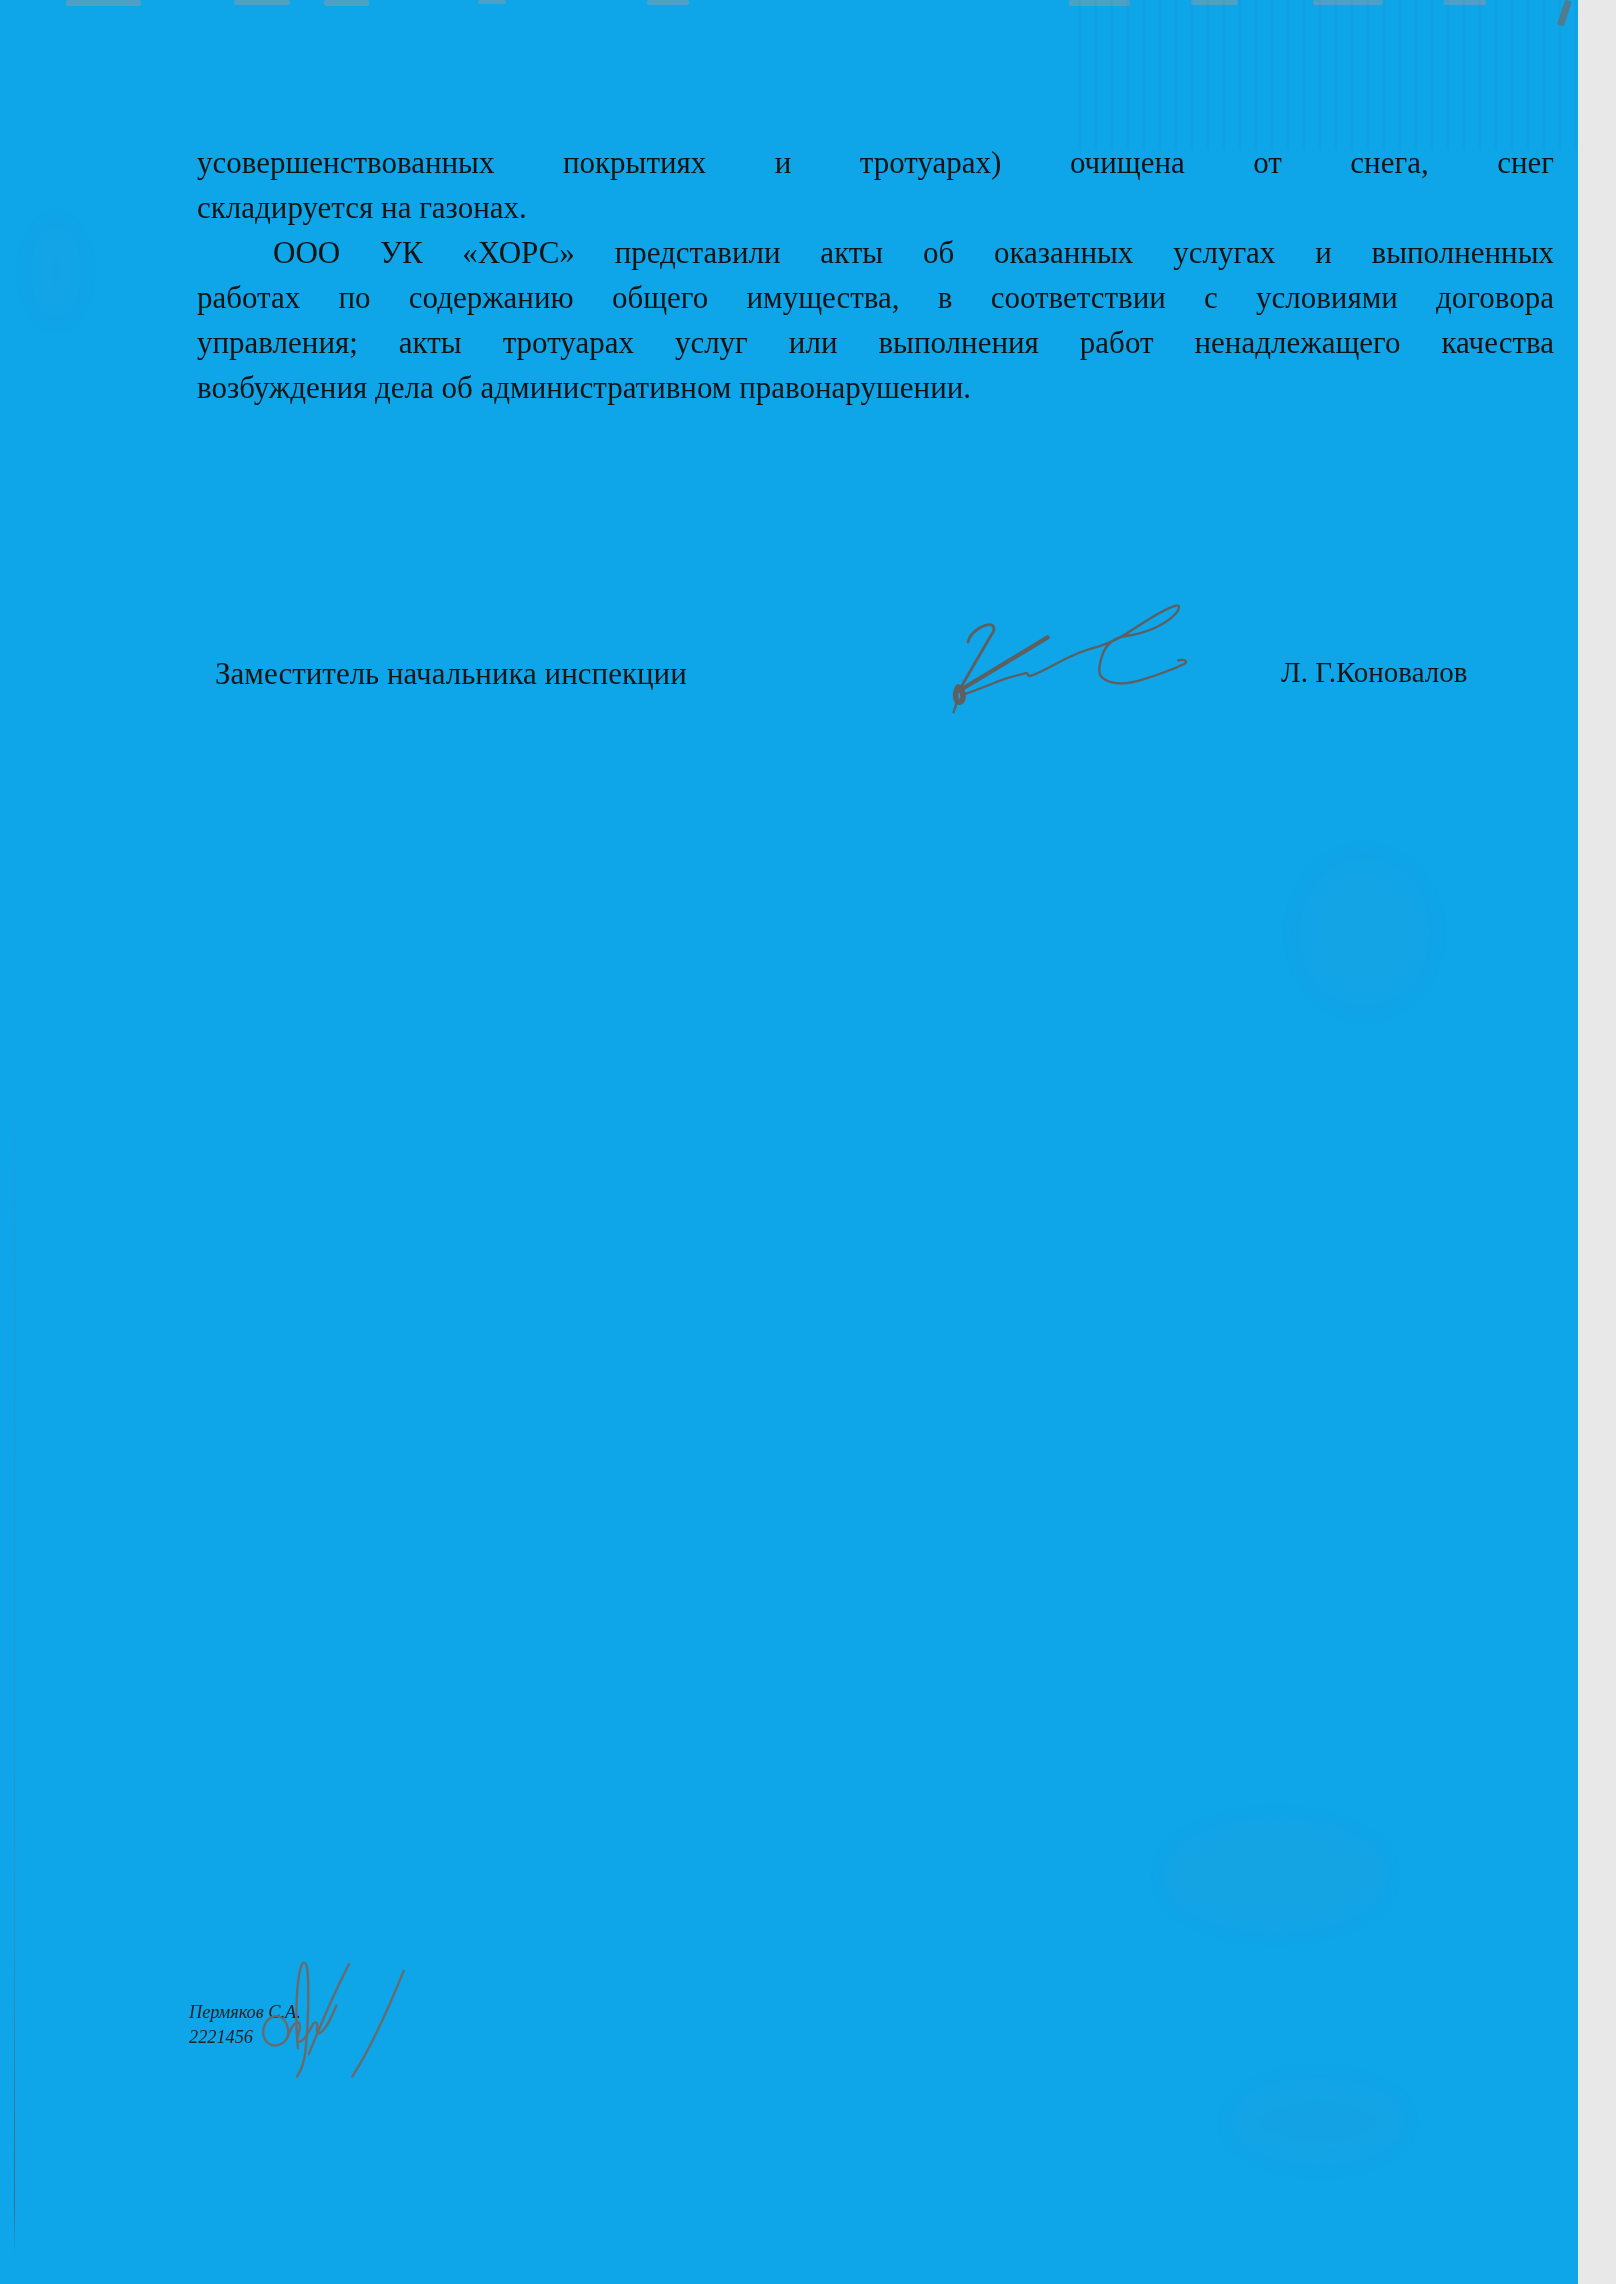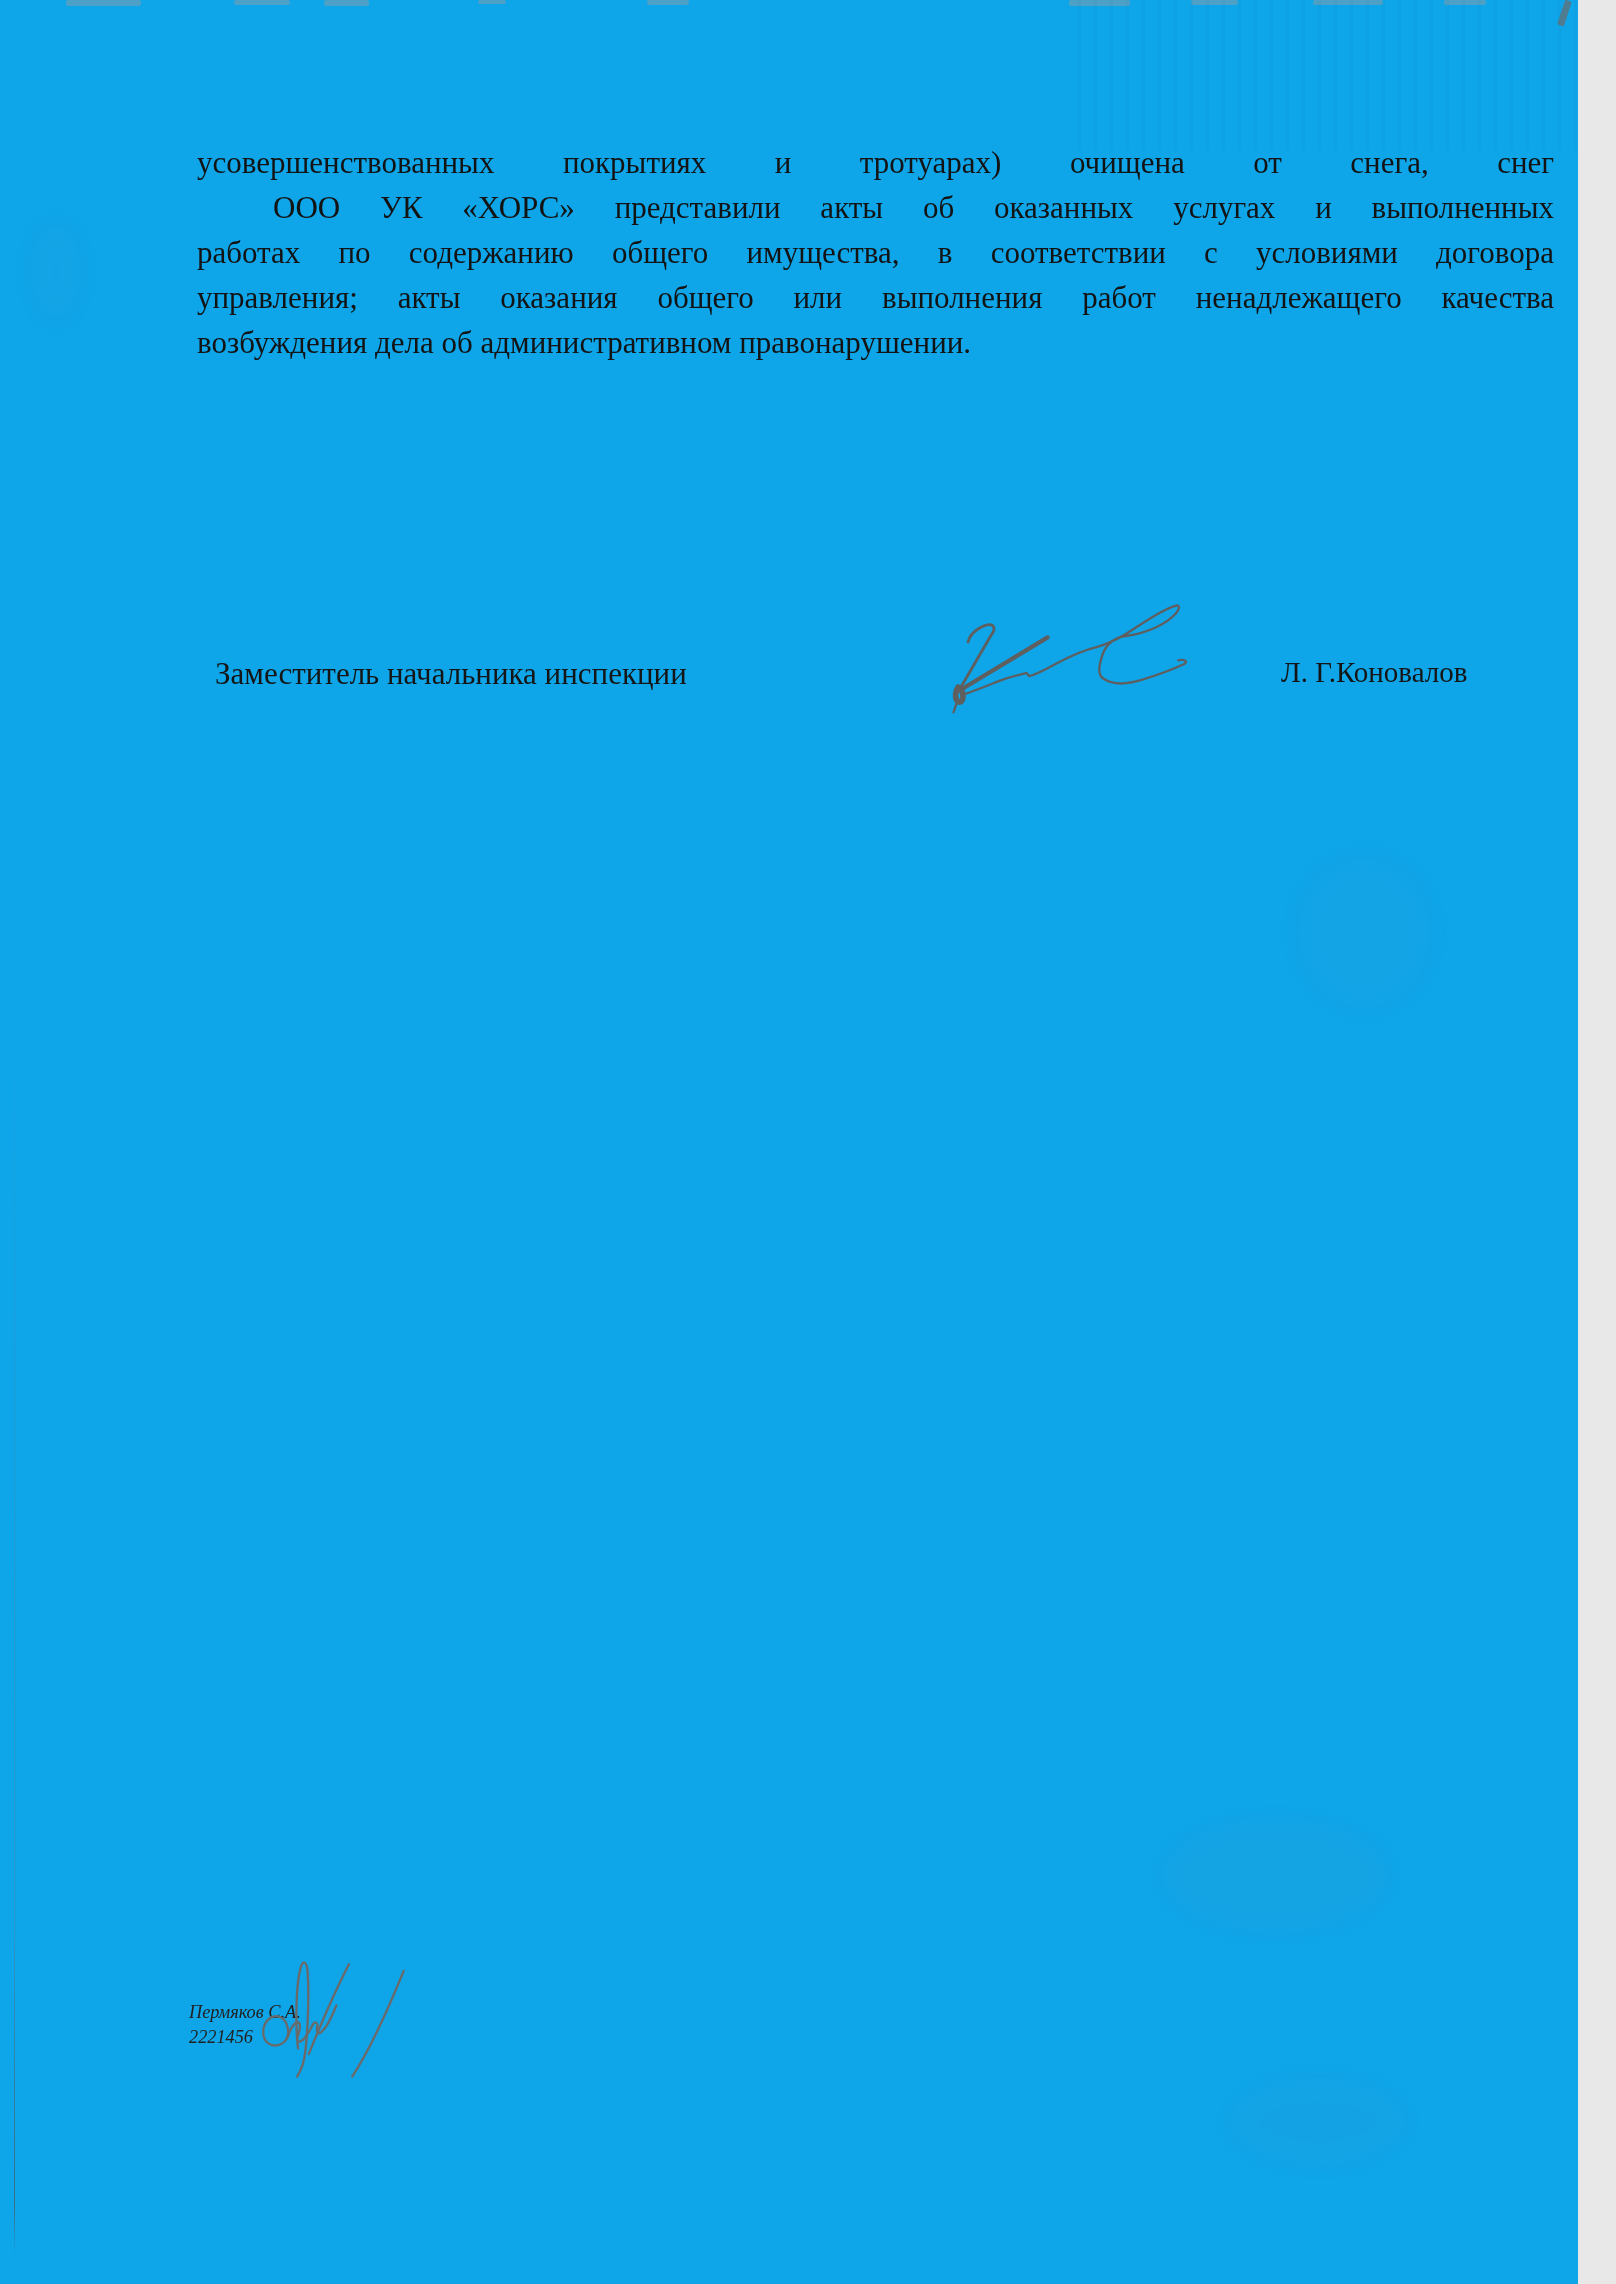--- a/index.html
+++ b/index.html
@@ -73,23 +73,24 @@
   <div class="art smudge dark" style="left:1561px;top:0;width:6.6px;height:26px;transform:rotate(18deg);"></div>
   <div class="art streaks" style="left:1078px;top:0;width:538px;height:150px;"></div>
   <div class="art vline" style="left:13.6px;top:994px;height:1261px;"></div>
   <div class="art blob" style="left:1163px;top:1819px;width:225px;height:113px;opacity:.05;"></div>
   <div class="art blob" style="left:1229px;top:2077px;width:178px;height:89px;opacity:.045;"></div>
   <div class="art blob" style="left:1294px;top:853px;width:141px;height:159px;opacity:.03;"></div>
   <div class="art blob" style="left:28px;top:220px;width:56px;height:103px;opacity:.035;"></div>
 
   <div class="body-text">
     <div class="line j">усовершенствованных покрытиях и тротуарах) очищена от снега, снег</div>
+    <div class="line">складируется на газонах.</div>
     <div class="line j ind">ООО УК «ХОРС» представили акты об оказанных услугах и выполненных</div>
     <div class="line j">работах по содержанию общего имущества, в соответствии с условиями договора</div>
-    <div class="line j">управления; акты оказания общего или выполнения работ ненадлежащего качества</div>
+    <div class="line j">управления; акты тротуарах услуг или выполнения работ ненадлежащего качества</div>
     <div class="line">возбуждения дела об административном правонарушении.</div>
   </div>
 
   <div class="sig-title">Заместитель начальника инспекции</div>
 
   <svg class="sig-svg" width="272" height="117" viewBox="0 0 580 250">
     <g fill="none" stroke="#5f5f5f" stroke-linecap="round" stroke-linejoin="round">
       <path stroke-width="6" d="M55,92 C58,80 66,70 78,63 C90,56 102,52 108,57 C113,62 110,70 104,78 L40,188"></path>
       <path stroke-width="9" d="M36,196 L225,82"></path>
       <path stroke-width="12" d="M34,188 C28,196 26,210 32,218 C38,224 46,218 44,204 C43,196 38,190 34,188 Z"></path>

